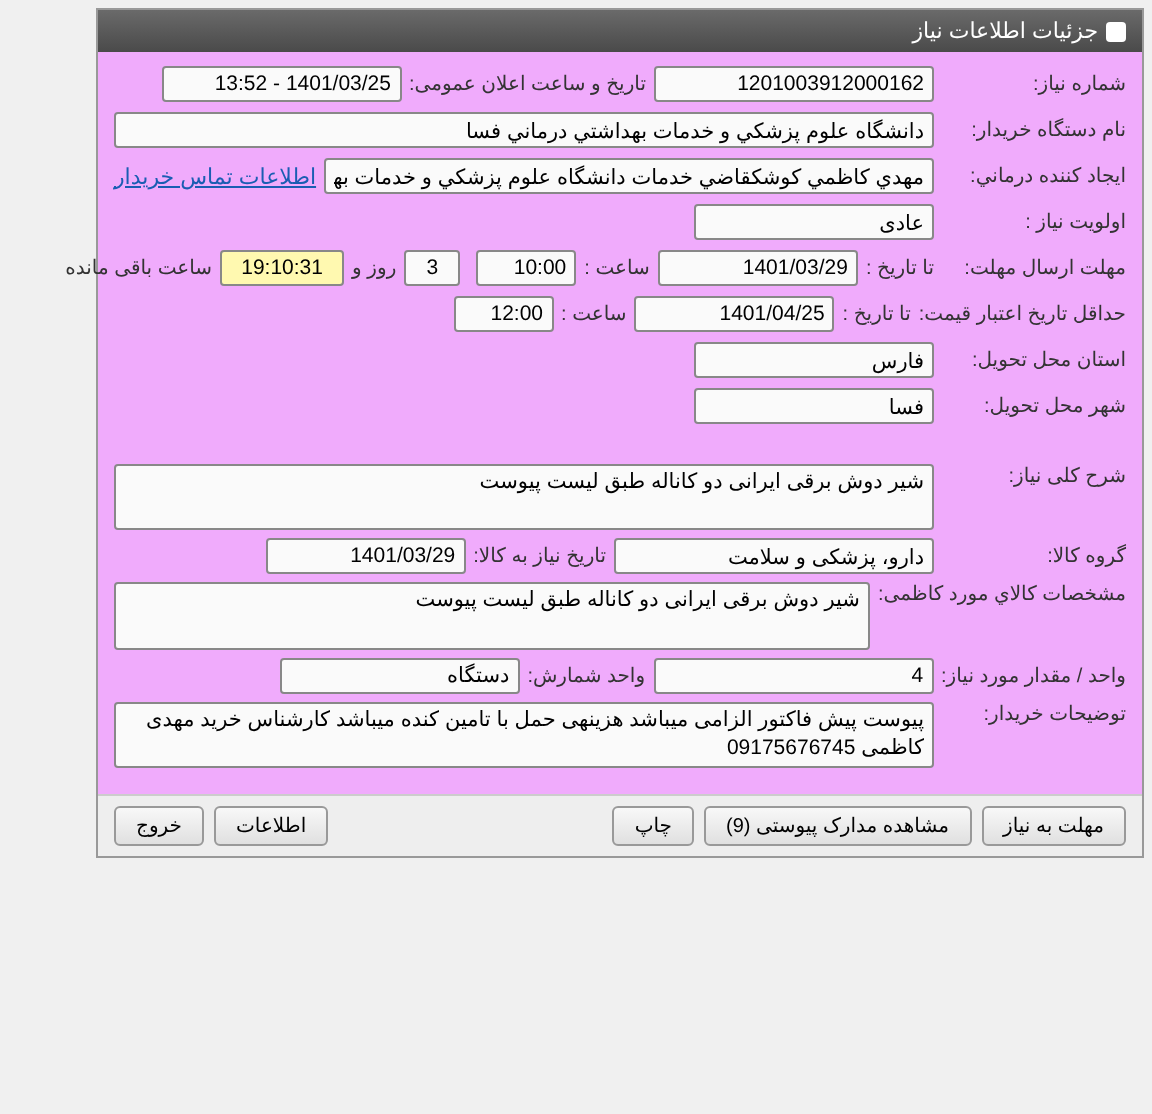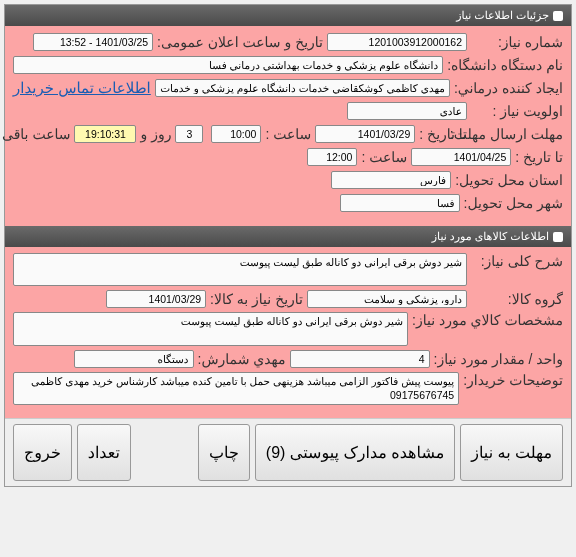--- a/index.html
+++ b/index.html
@@ -4,23 +4,23 @@
 <style>
   * { box-sizing: border-box; margin: 0; padding: 0; }
   body {
     font-family: Tahoma, Arial, sans-serif;
     font-size: 11px;
     background: #f0f0f0;
     direction: rtl;
     padding: 4px;
   }
   .window {
-    background: #fca5a5;
+    background: #f0abfc;
     border: 1px solid #999;
-    width: 568px;
+    width: 524px;
   }
   .header-bar {
     background: linear-gradient(#6a6a6a, #4a4a4a);
     color: #fff;
     padding: 4px 8px;
     font-size: 11px;
     display: flex;
     align-items: center;
     gap: 4px;
   }
@@ -35,58 +35,58 @@
   }
   .row {
     display: flex;
     align-items: center;
     margin-bottom: 3px;
     gap: 4px;
     min-height: 20px;
   }
   .label {
     color: #333;
-    font-size: 14px;
+    font-size: 10px;
     white-space: nowrap;
     text-align: right;
     min-width: 92px;
   }
   .label.short { min-width: auto; }
   .inp {
     border: 1px solid #888;
     background: #fff;
     height: 18px;
     padding: 1px 4px;
     font-size: 10.5px;
     font-family: inherit;
     border-radius: 2px;
   }
   .inp.ro { background: #fafafa; }
   .inp.yellow { background: #fff9b0; }
   textarea.inp { height: auto; resize: none; line-height: 1.4; }
   .link {
     color: #1a5db3;
-    font-size: 15px;
+    font-size: 11px;
     text-decoration: underline;
     cursor: pointer;
   }
   .button-bar {
     background: #eee;
     border-top: 1px solid #ccc;
     padding: 5px 8px;
     display: flex;
     justify-content: flex-end;
     gap: 5px;
   }
   .btn {
     background: linear-gradient(#f8f8f8, #e0e0e0);
     border: 1px solid #999;
     border-radius: 3px;
-    padding: 18px 10px;
-    font-size: 16px;
+    padding: 3px 10px;
+    font-size: 10px;
     font-family: inherit;
     cursor: pointer;
   }
   .spacer { flex: 1; }
 </style>
 </head>
 <body>
 
 <div class="window">
 
@@ -98,21 +98,21 @@
   <div class="field-area">
 
     <div class="row">
       <span class="label">شماره نیاز:</span>
       <input class="inp ro" style="width: 140px;" readonly="" value="1201003912000162">
       <span class="label short">تاریخ و ساعت اعلان عمومی:</span>
       <input class="inp ro" style="width: 120px;" readonly="" value="1401/03/25 - 13:52">
     </div>
 
     <div class="row">
-      <span class="label">نام دستگاه دانشگاه:</span>
+      <span class="label">نام دستگاه خریدار:</span>
       <input class="inp ro" style="flex: 1 1 0%;" readonly="" value="دانشگاه علوم پزشكي و خدمات بهداشتي درماني فسا">
     </div>
 
     <div class="row">
       <span class="label">ایجاد کننده درماني:</span>
       <input class="inp ro" style="flex: 1 1 0%;" readonly="" value="مهدي كاظمي كوشكقاضي خدمات دانشگاه علوم پزشكي و خدمات بهداشتي د">
       <span class="link">اطلاعات تماس خریدار</span>
     </div>
 
     <div class="row">
@@ -127,78 +127,75 @@
       <span class="label short">ساعت :</span>
       <input class="inp ro" style="width: 50px;" readonly="" value="10:00">
       <span style="width:18px"></span>
       <input class="inp ro" style="width: 28px; text-align: center;" readonly="" value="3">
       <span class="label short">روز و</span>
       <input class="inp yellow" style="width: 62px; text-align: center;" readonly="" value="19:10:31">
       <span class="label short">ساعت باقی مانده</span>
     </div>
 
     <div class="row">
+      <span class="label">حداقل تاریخ اعتبار قیمت:</span>
       <span class="label short">تا تاریخ :</span>
       <input class="inp ro" style="width: 100px;" readonly="" value="1401/04/25">
       <span class="label short">ساعت :</span>
       <input class="inp ro" style="width: 50px;" readonly="" value="12:00">
     </div>
 
     <div class="row">
       <span class="label">استان محل تحویل:</span>
       <input class="inp ro" style="width: 120px;" readonly="" value="فارس">
     </div>
 
     <div class="row">
       <span class="label">شهر محل تحویل:</span>
       <input class="inp ro" style="width: 120px;" readonly="" value="فسا">
     </div>
 
   </div>
 
-  <div class="header-bar">
-    <span class="icon"></span>
-    <span>اطلاعات کالاهای مورد نیاز</span>
-  </div>
 
   <div class="field-area">
 
     <div class="row" style="align-items:flex-start">
       <span class="label">شرح کلی نیاز:</span>
       <textarea class="inp ro" rows="2" style="flex: 1 1 0%;" readonly="">شیر دوش برقی ایرانی دو کاناله طبق لیست پیوست</textarea>
     </div>
 
     <div class="row">
       <span class="label">گروه کالا:</span>
       <input class="inp ro" style="width: 160px;" readonly="" value="دارو، پزشکی و سلامت">
       <span class="label short">تاریخ نیاز به کالا:</span>
       <input class="inp ro" style="width: 100px;" readonly="" value="1401/03/29">
     </div>
 
     <div class="row" style="align-items:flex-start">
-      <span class="label">مشخصات کالاي مورد نیاز:</span>
+      <span class="label">مشخصات کالاي مورد کاظمی:</span>
       <textarea class="inp ro" rows="2" style="flex: 1 1 0%;" readonly="">شیر دوش برقی ایرانی دو کاناله طبق لیست پیوست</textarea>
     </div>
 
     <div class="row">
       <span class="label">واحد / مقدار مورد نیاز:</span>
       <input class="inp ro" style="width: 140px;" readonly="" value="4">
-      <span class="label short">مهدي شمارش:</span>
+      <span class="label short">واحد شمارش:</span>
       <input class="inp ro" style="width: 120px;" readonly="" value="دستگاه">
     </div>
 
     <div class="row" style="align-items:flex-start">
       <span class="label">توضیحات خریدار:</span>
       <textarea class="inp ro" rows="2" style="flex: 1 1 0%;" readonly="">پیوست پیش فاکتور الزامی میباشد هزینهی حمل با تامین کنده میباشد کارشناس خرید مهدی کاظمی 09175676745</textarea>
     </div>
 
   </div>
 
   <div class="button-bar">
     <button class="btn">مهلت به نیاز</button>
     <button class="btn">مشاهده مدارک پیوستی (9)</button>
     <button class="btn">چاپ</button>
     <span class="spacer"></span>
-    <button class="btn">تعداد</button>
+    <button class="btn">اطلاعات</button>
     <button class="btn">خروج</button>
   </div>
 
 </div>
 
 </body></html>

